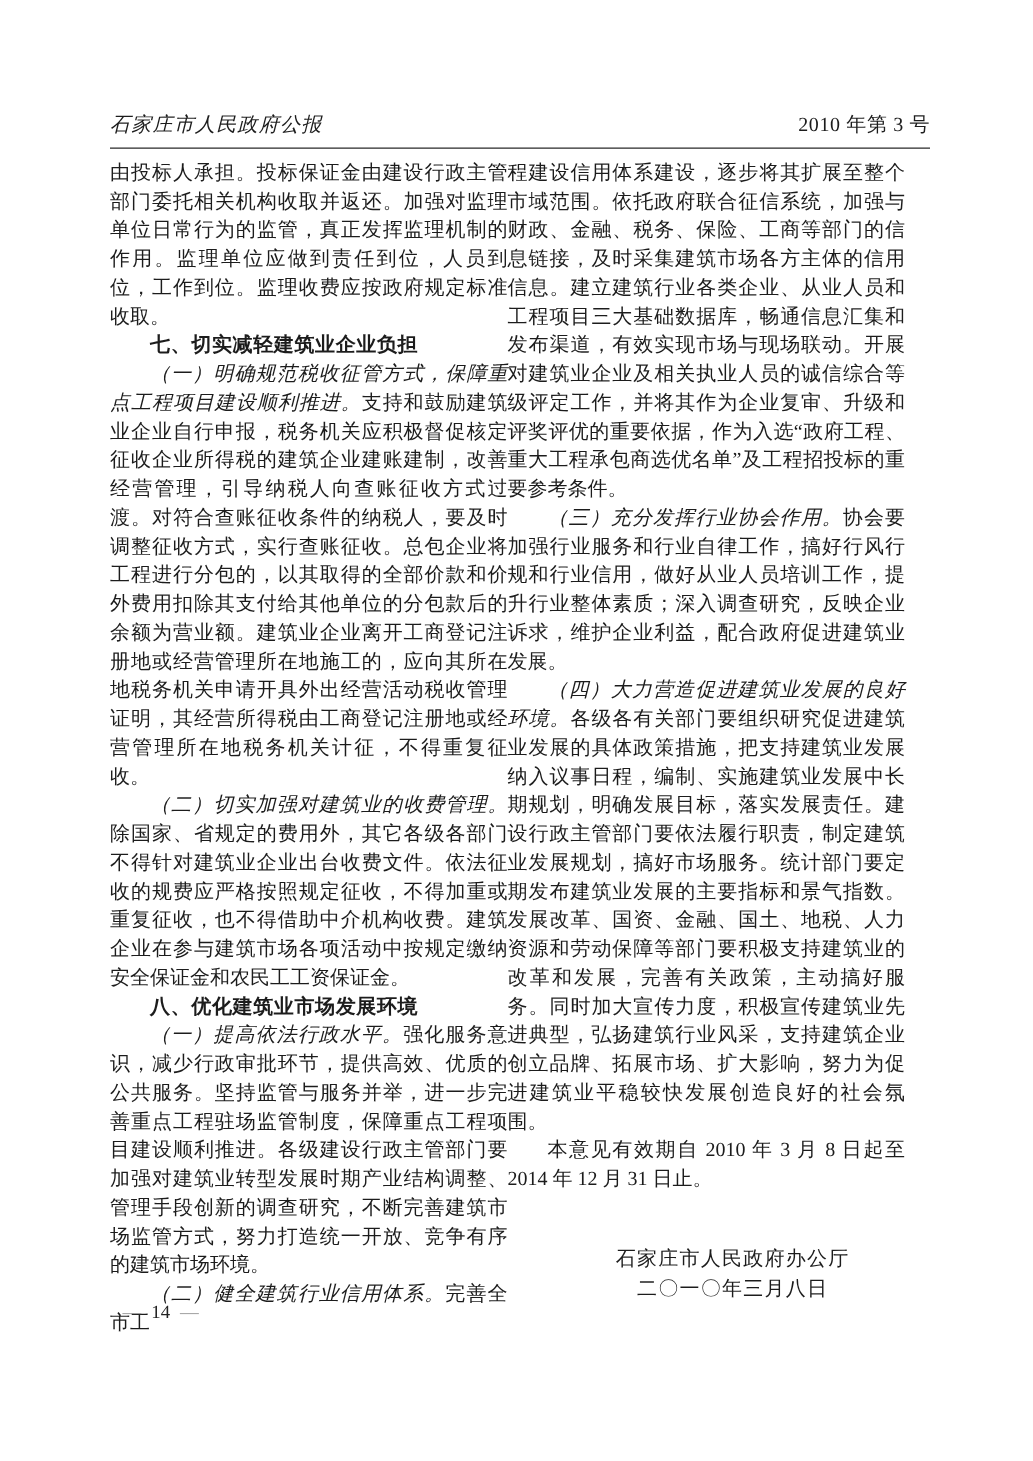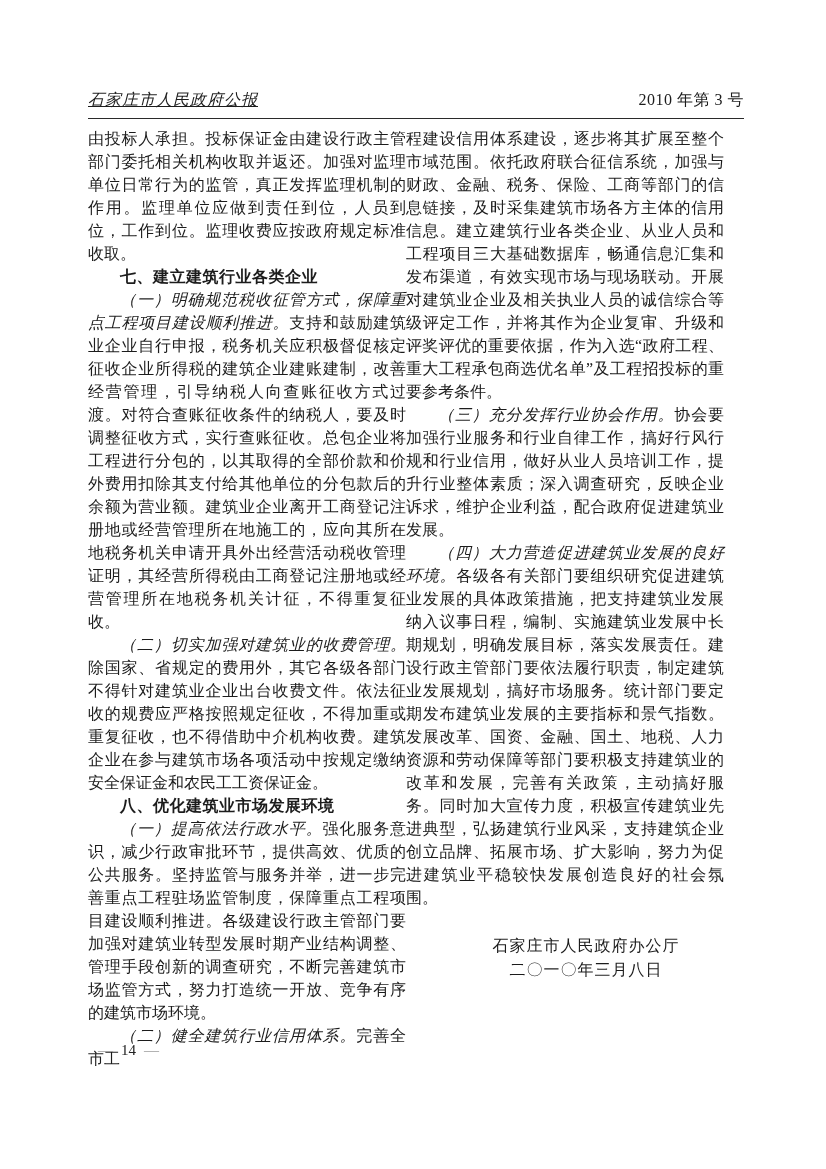--- a/index.html
+++ b/index.html
@@ -12,21 +12,21 @@
   }
   .page { position: relative; width: 826px; height: 1169px; background: #ffffff; overflow: hidden; }
 
   .page-header {
     position: absolute; left: 88px; top: 90px; width: 656px;
     display: flex; justify-content: space-between; align-items: flex-end;
     border-bottom: 1.5px solid #2a2a2a;
     padding-bottom: 7px;
     font-size: 16px;
   }
-  .page-header .pub { font-style: italic; letter-spacing: 1px; text-decoration: underline; }
+  .page-header .pub { font-style: italic; letter-spacing: 1px; }
   .page-header .issue { letter-spacing: 0.5px; }
 
   .content {
     position: absolute; left: 88px; top: 127px; width: 656px;
     display: flex; 
   }
   .column { width: 318px; }
 
   .column p {
     margin: 0;
@@ -38,21 +38,21 @@
   .column p.item, .column p.para { text-indent: 32px; }
   .column p.heading {
     text-indent: 32px;
     font-family: "Liberation Sans", "DejaVu Sans", sans-serif;
     font-weight: bold;
     letter-spacing: 0.5px;
   }
   .lead { font-style: italic; }
 
   .column p.sig-office {
-    margin-top: 25px; text-indent: 0; text-align: center; padding-left: 42px;
+    margin-top: 41px; text-indent: 0; text-align: center; padding-left: 42px;
     letter-spacing: 1px;
   }
   .column p.sig-date {
     text-indent: 0; text-align: center; padding-left: 42px;
     line-height: 25px; letter-spacing: 1px;
   }
 
   .page-footer {
     position: absolute; left: 90px; top: 1042px;
     font-size: 15px; color: #222;
@@ -65,31 +65,32 @@
 <div class="page">
 
   <div class="page-header">
     <span class="pub">石家庄市人民政府公报</span>
     <span class="issue">2010 年第 3 号</span>
   </div>
 
   <div class="content">
     <div class="column" id="col-left">
         <p class="cont">由投标人承担。投标保证金由建设行政主管部门委托相关机构收取并返还。加强对监理单位日常行为的监管，真正发挥监理机制的作用。监理单位应做到责任到位，人员到位，工作到位。监理收费应按政府规定标准收取。</p>
-        <p class="heading">七、建立建筑行业各类企业</p>
+        <p class="heading">七、切实减轻建筑业企业负担</p>
         <p class="item"><span class="lead">（一）明确规范税收征管方式，保障重点工程项目建设顺利推进。</span>支持和鼓励建筑业企业自行申报，税务机关应积极督促核定征收企业所得税的建筑企业建账建制，改善经营管理，引导纳税人向查账征收方式过渡。对符合查账征收条件的纳税人，要及时调整征收方式，实行查账征收。总包企业将工程进行分包的，以其取得的全部价款和价外费用扣除其支付给其他单位的分包款后的余额为营业额。建筑业企业离开工商登记注册地或经营管理所在地施工的，应向其所在地税务机关申请开具外出经营活动税收管理证明，其经营所得税由工商登记注册地或经营管理所在地税务机关计征，不得重复征收。</p>
         <p class="item"><span class="lead">（二）切实加强对建筑业的收费管理。</span>除国家、省规定的费用外，其它各级各部门不得针对建筑业企业出台收费文件。依法征收的规费应严格按照规定征收，不得加重或重复征收，也不得借助中介机构收费。建筑企业在参与建筑市场各项活动中按规定缴纳安全保证金和农民工工资保证金。</p>
         <p class="heading">八、优化建筑业市场发展环境</p>
         <p class="item"><span class="lead">（一）提高依法行政水平。</span>强化服务意识，减少行政审批环节，提供高效、优质的公共服务。坚持监管与服务并举，进一步完善重点工程驻场监管制度，保障重点工程项目建设顺利推进。各级建设行政主管部门要加强对建筑业转型发展时期产业结构调整、管理手段创新的调查研究，不断完善建筑市场监管方式，努力打造统一开放、竞争有序的建筑市场环境。</p>
         <p class="item"><span class="lead">（二）健全建筑行业信用体系。</span>完善全市工</p>
       </div>
     <div class="column" id="col-right">
         <p class="cont">程建设信用体系建设，逐步将其扩展至整个市域范围。依托政府联合征信系统，加强与财政、金融、税务、保险、工商等部门的信息链接，及时采集建筑市场各方主体的信用信息。建立建筑行业各类企业、从业人员和工程项目三大基础数据库，畅通信息汇集和发布渠道，有效实现市场与现场联动。开展对建筑业企业及相关执业人员的诚信综合等级评定工作，并将其作为企业复审、升级和评奖评优的重要依据，作为入选“政府工程、重大工程承包商选优名单”及工程招投标的重要参考条件。</p>
         <p class="item"><span class="lead">（三）充分发挥行业协会作用。</span>协会要加强行业服务和行业自律工作，搞好行风行规和行业信用，做好从业人员培训工作，提升行业整体素质；深入调查研究，反映企业诉求，维护企业利益，配合政府促进建筑业发展。</p>
         <p class="item"><span class="lead">（四）大力营造促进建筑业发展的良好环境。</span>各级各有关部门要组织研究促进建筑业发展的具体政策措施，把支持建筑业发展纳入议事日程，编制、实施建筑业发展中长期规划，明确发展目标，落实发展责任。建设行政主管部门要依法履行职责，制定建筑业发展规划，搞好市场服务。统计部门要定期发布建筑业发展的主要指标和景气指数。发展改革、国资、金融、国土、地税、人力资源和劳动保障等部门要积极支持建筑业的改革和发展，完善有关政策，主动搞好服务。同时加大宣传力度，积极宣传建筑业先进典型，弘扬建筑行业风采，支持建筑企业创立品牌、拓展市场、扩大影响，努力为促进建筑业平稳较快发展创造良好的社会氛围。</p>
+        <p class="para">本意见有效期自 2010 年 3 月 8 日起至 2014 年 12 月 31 日止。</p>
         <p class="sig-office">石家庄市人民政府办公厅</p>
         <p class="sig-date">二〇一〇年三月八日</p>
       </div>
   </div>
 
   <div class="page-footer">
     <span class="dash">—</span><span class="pagenum">14</span><span class="dash">—</span>
   </div>
 
 </div>

